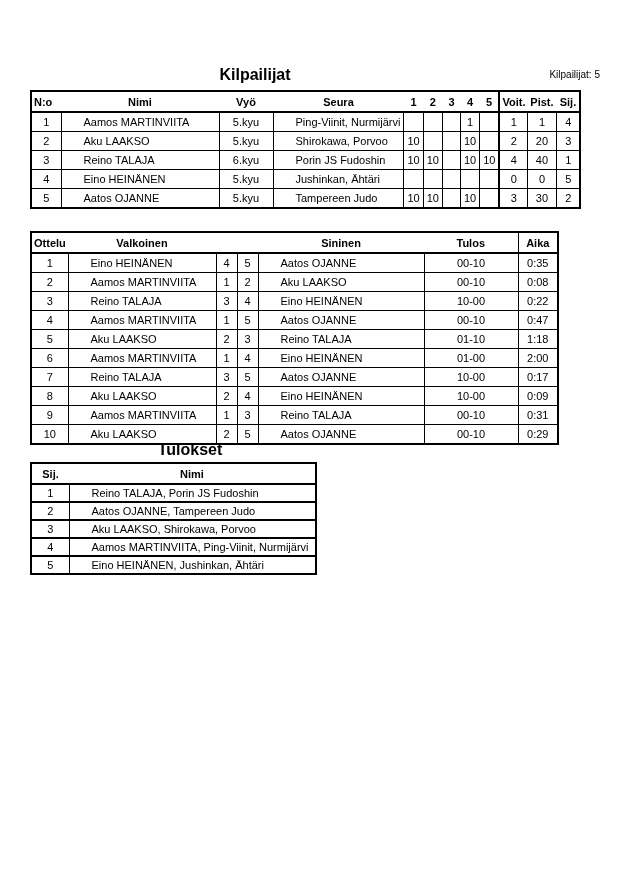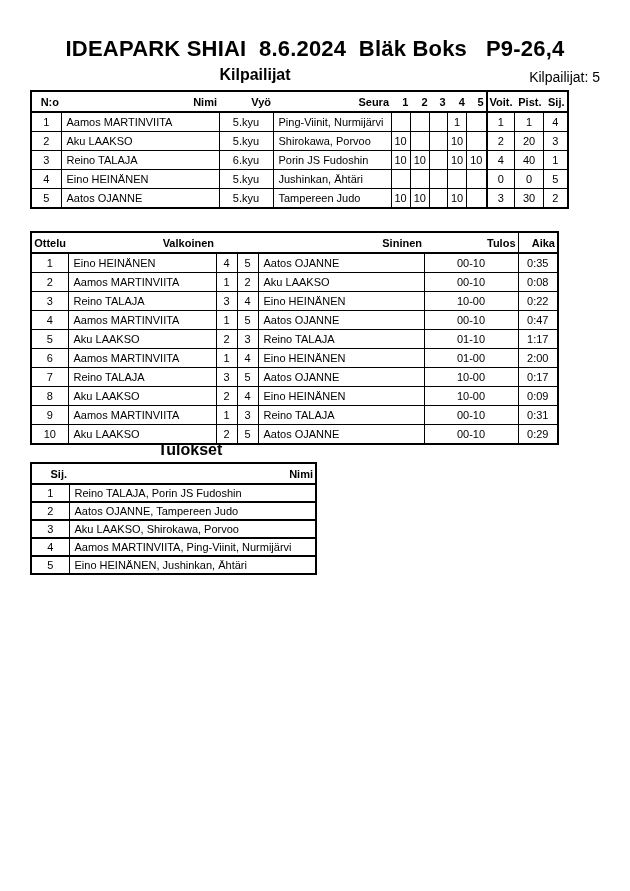--- a/index.html
+++ b/index.html
@@ -13,56 +13,55 @@
     text-align:center; font-size:22px; font-weight:bold;
     white-space:pre; letter-spacing:0.2px;
   }
   .sec-head {
     position:absolute; font-size:16px; font-weight:bold; text-align:center;
   }
   #head-kilpailijat { top:66px;  left:30px; width:450px; }
   #head-ottelut     { top:208px; left:30px; width:527px;margin-top:35px; }
   #head-tulokset    { top:441px; left:30px; width:320px; }
   #label-count {
-    position:absolute; top:69px; right:30px; font-size:14px; text-align:right;
+    position:absolute; top:69px; right:30px; font-size:10px; text-align:right;
   }
 
   table {
     position:absolute; border-collapse:collapse; table-layout:fixed;
     background:#fff; font-size:11px; color:#000;
     border:2px solid #000;
   }
   #table-kilpailijat { top:90px;  left:30px; }
   #table-ottelut     { top:231px; left:30px; }
   #table-tulokset    { top:462px; left:30px; }
 
   th {
     font-weight:bold; font-size:11px; height:19px;
     border:none; border-bottom:2px solid #000;
-    padding:0 2px; text-align:right; white-space:nowrap; overflow:hidden;
+    padding:0 2px; text-align:center; white-space:nowrap; overflow:hidden;
     vertical-align:middle;
   }
   td {
     border:1px solid #000; height:18px; padding:0 3px;
     white-space:nowrap; overflow:hidden; vertical-align:middle;
   }
   #table-tulokset td { border-top:2px solid #000; border-bottom:2px solid #000; height:16px; }
 
   .tC { text-align:center; }
-  .tL { text-align:left; padding-left:5px; }
-  .hL { text-align:right; padding-left:2px; }
+  .tL { text-align:left; padding-left:22px; }
+  .hL { text-align:left; padding-left:2px; }
   .thick-l { border-left:2px solid #000 !important; }
   .bL { border-left:1px solid #000 !important; }
 </style>
 </head>
 <body>
 
 <div class="page">
 
-  <div class="title">IDEAPARK SHIAI  8.6.2024  Bläk Boks   P9-26,4</div>
 
   <div class="sec-head" id="head-kilpailijat">Kilpailijat</div>
 
   <div id="label-count">Kilpailijat: 5</div>
 
   <table id="table-kilpailijat">
     <colgroup>
       <col style="width:30px">
         <col style="width:158px">
         <col style="width:54px">
@@ -226,21 +225,21 @@
           <td class="tC">00-10</td>
           <td class="tC">0:47</td>
         </tr>
         <tr>
           <td class="tC">5</td>
           <td class="tL">Aku LAAKSO</td>
           <td class="tC">2</td>
           <td class="tC">3</td>
           <td class="tL">Reino TALAJA</td>
           <td class="tC">01-10</td>
-          <td class="tC">1:17</td>
+          <td class="tC">1:18</td>
         </tr>
         <tr>
           <td class="tC">6</td>
           <td class="tL">Aamos MARTINVIITA</td>
           <td class="tC">1</td>
           <td class="tC">4</td>
           <td class="tL">Eino HEINÄNEN</td>
           <td class="tC">01-00</td>
           <td class="tC">2:00</td>
         </tr>

